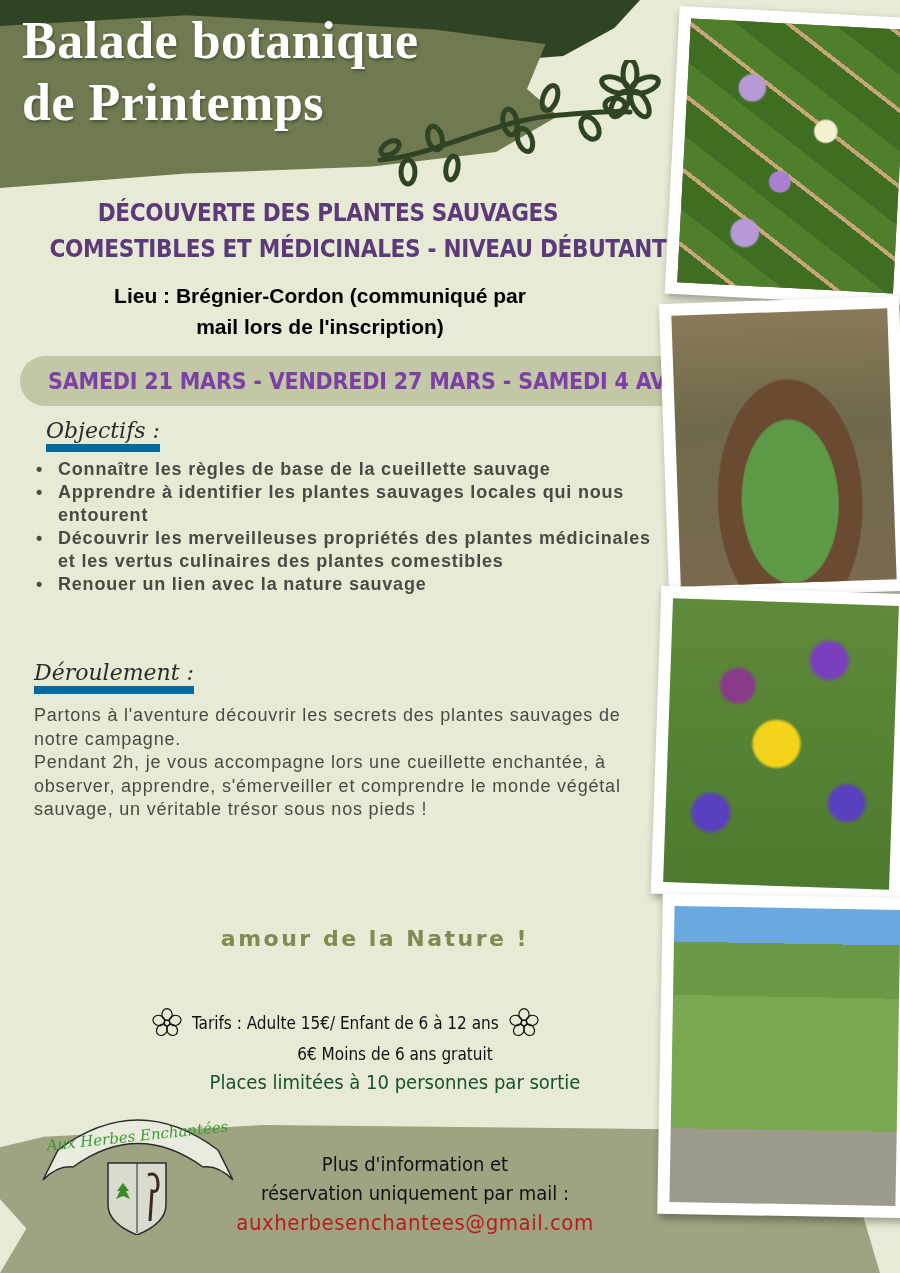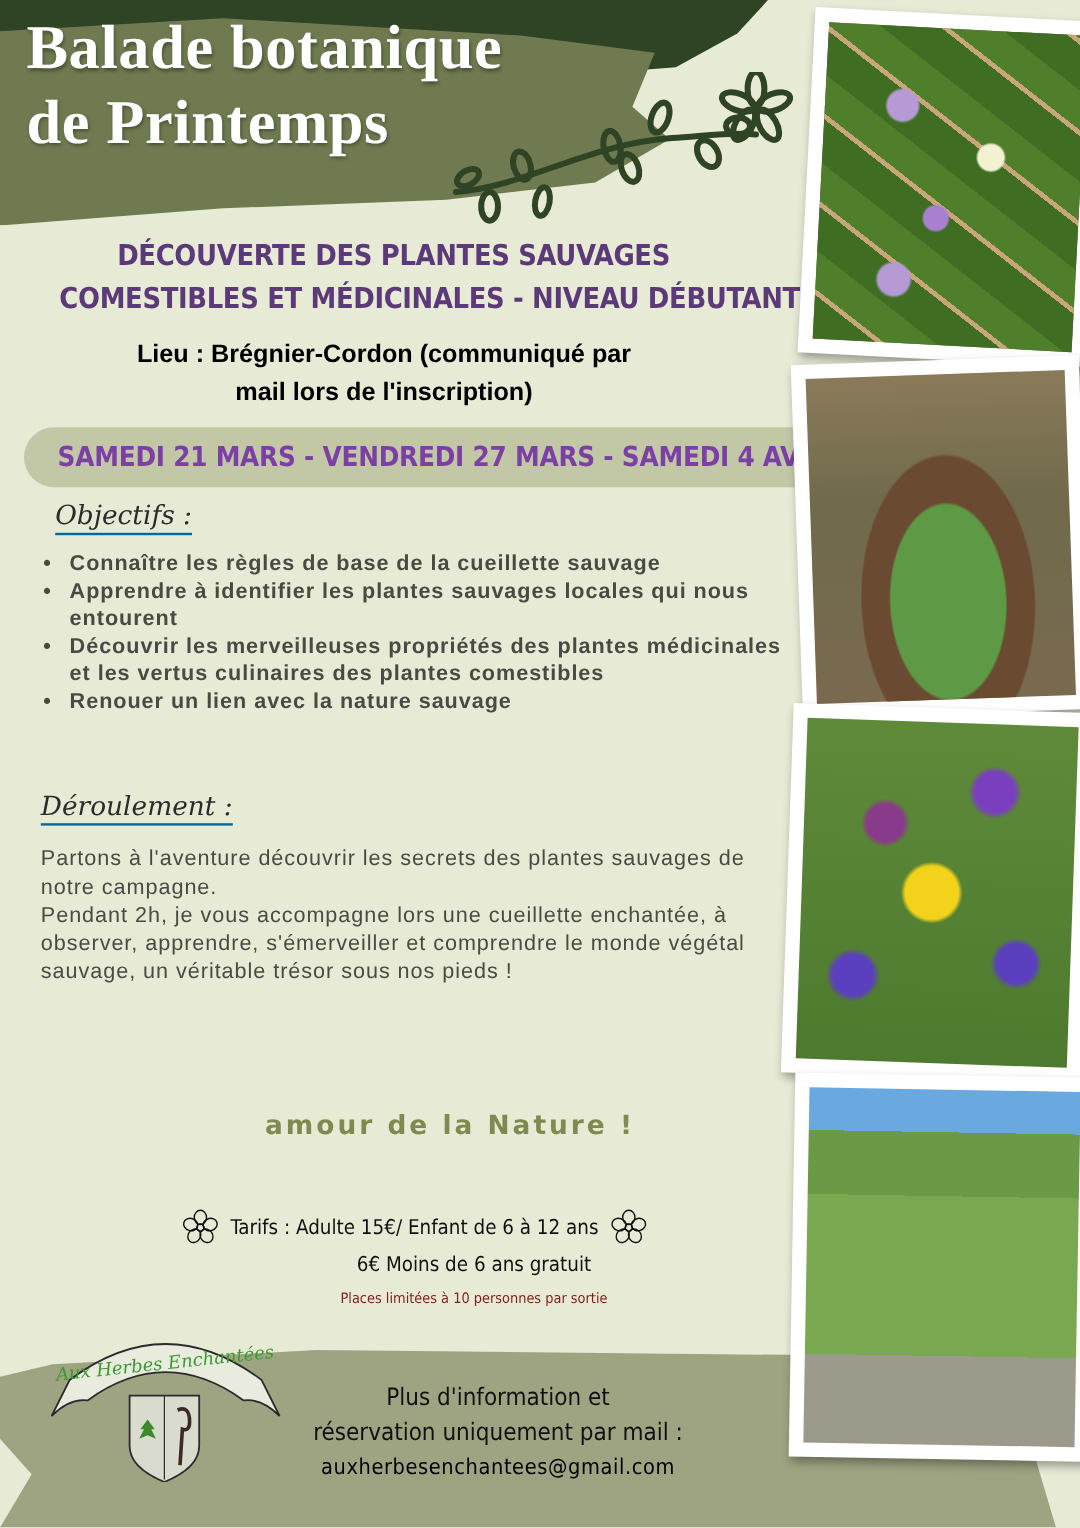--- a/index.html
+++ b/index.html
@@ -47,21 +47,21 @@
     background: #c2c8a5; border-radius: 25px;
     display: flex; align-items: center; justify-content: center;
   }
   .dates-pill span {
     color: #7b3fa6; font-weight: bold; font-size: 23px; letter-spacing: -0.2px;
     font-family: "DejaVu Sans Condensed", "DejaVu Sans", sans-serif;
   }
 
   .section-heading {
     position: absolute; color: #2b2b2b; font-family: "DejaVu Serif", serif; font-style: italic;
-    font-size: 22px; border-bottom: 2px solid #0369a1; padding-bottom: 1px;
+    font-size: 22px; border-bottom: 8px solid #0369a1; padding-bottom: 1px;
   }
   .objectives {
     position: absolute; left: 34px; top: 458px; width: 620px; margin: 0; padding: 0; list-style: none;
     color: #4a4a44; font-weight: bold; font-size: 18px; line-height: 23px; letter-spacing: 0.8px;
   }
   .objectives li { position: relative; padding-left: 24px; }
   .objectives li::before { content: "•"; position: absolute; left: 2px; top: 0; }
 
   .deroulement {
     position: absolute; left: 34px; top: 704px; width: 620px;
@@ -73,35 +73,35 @@
     position: absolute; left: 100px; top: 924px; width: 550px; text-align: center;
     color: #7e8a4f; font-weight: bold; font-size: 22px; line-height: 30px; letter-spacing: 2.5px;
     font-family: "DejaVu Sans", sans-serif;
   }
   .tarifs {
     position: absolute; left: 150px; top: 1006px; width: 490px; text-align: center;
     color: #111; font-size: 17px; line-height: 28px;
     font-family: "DejaVu Sans Condensed", "DejaVu Sans", sans-serif;
   }
   .tarifs .row { display: flex; align-items: center; gap: 8px; }
-  .places { color: #7f1d1d; font-size: 12px; }
+  .places { color: #14532d; font-size: 20px; }
   .flower-outline { width: 34px; height: 34px; }
 
   
   .footer-band {
     position: absolute; left: 0; top: 1125px; width: 880px; height: 148px;
     background: #9ea381;
     clip-path: polygon(0 15%, 5% 8%, 30% 0, 95% 4%, 100% 10%, 98% 60%, 100% 100%, 0 100%, 3% 70%, 0 50%);
   }
   .footer-text {
     position: absolute; left: 200px; top: 1150px; width: 430px; text-align: center;
     color: #111; font-weight: normal; font-size: 20px; line-height: 29px;
     font-family: "DejaVu Sans Condensed", "DejaVu Sans", sans-serif;
   }
-  .footer-text .email { color: #000000; font-size: 18px; letter-spacing: 0.5px; }
+  .footer-text .email { color: #b91c1c; font-size: 22px; letter-spacing: 0.5px; }
 
   .logo { position: absolute; left: 28px; top: 1095px; width: 220px; height: 140px; }
 
   
   .photo {
     position: absolute; background: #ffffff; padding: 12px; box-sizing: border-box;
     box-shadow: 2px 4px 8px rgba(0,0,0,0.35);
   }
   .photo .img { width: 100%; height: 100%; overflow: hidden; }
 </style>

